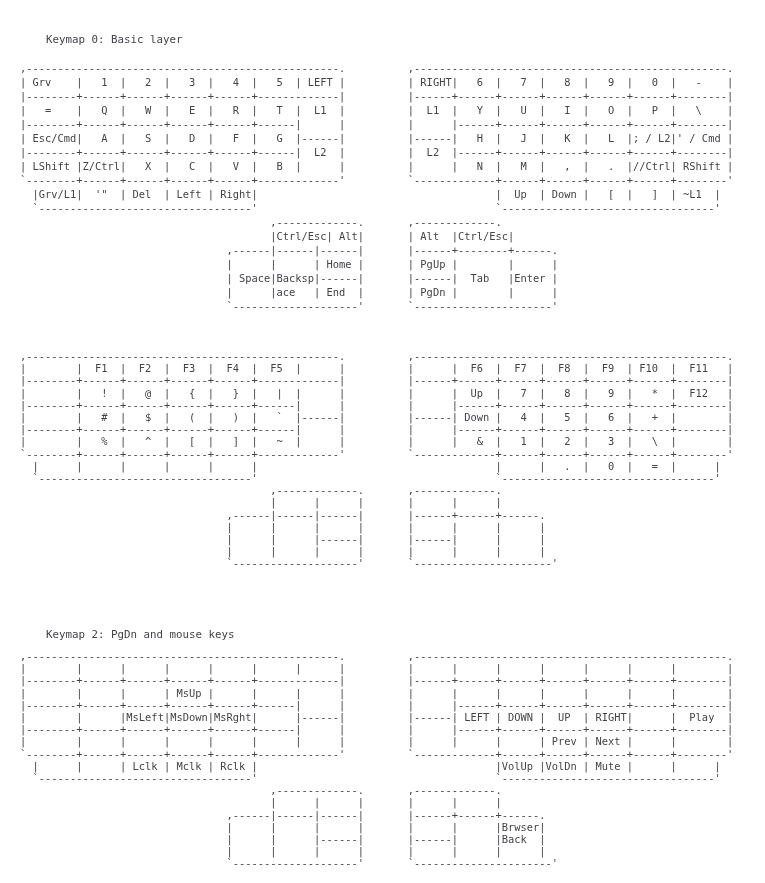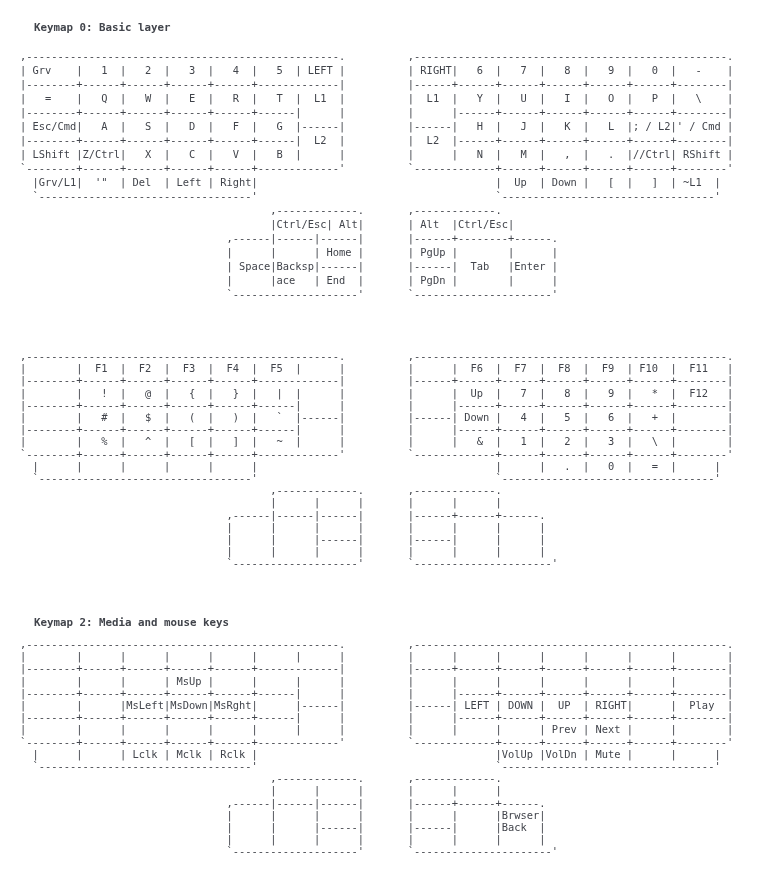--- a/index.html
+++ b/index.html
@@ -10,25 +10,25 @@
     overflow: hidden;
     position: relative;
     font-family: "DejaVu Sans Mono", "Liberation Mono", monospace;
     color: #41444b;
   }
   .keymap-section { position: absolute; left: 20px; }
   #km0 { top: 21px; }
   #km1 { top: 350px; }
   #km2 { top: 616px; }
   .km-title {
-    margin: 0;
+    margin: 12px;
     font-size: 10.8px;
     line-height: 13px;
     white-space: pre;
-    font-weight: bold;
+    font-weight: normal;
     padding-left: 14px;
   }
   #km0 .km-title, #km1 .km-title { margin-bottom: 15px; }
   #km2 .km-title { margin-bottom: 9px; }
   .km-art {
     margin: 0;
     font-size: 10.4px;
     white-space: pre;
   }
   #km0 .km-art { line-height: 14px; }
@@ -76,21 +76,21 @@
                                         ,-------------.       ,-------------.
                                         |      |      |       |      |      |
                                  ,------|------|------|       |------+------+------.
                                  |      |      |      |       |      |      |      |
                                  |      |      |------|       |------|      |      |
                                  |      |      |      |       |      |      |      |
                                  `--------------------'       `----------------------'</pre>
   </section>
 
   <section id="km2" class="keymap-section">
-    <pre class="km-title">Keymap 2: Media and mouse keys</pre>
+    <pre class="km-title">Keymap 2: PgDn and mouse keys</pre>
     <pre class="km-art">,--------------------------------------------------.          ,--------------------------------------------------.
 |        |      |      |      |      |      |      |          |      |      |      |      |      |      |        |
 |--------+------+------+------+------+-------------|          |------+------+------+------+------+------+--------|
 |        |      |      | MsUp |      |      |      |          |      |      |      |      |      |      |        |
 |--------+------+------+------+------+------|      |          |      |------+------+------+------+------+--------|
 |        |      |MsLeft|MsDown|MsRght|      |------|          |------| LEFT | DOWN |  UP  | RIGHT|      |  Play  |
 |--------+------+------+------+------+------|      |          |      |------+------+------+------+------+--------|
 |        |      |      |      |      |      |      |          |      |      |      | Prev | Next |      |        |
 `--------+------+------+------+------+-------------'          `-------------+------+------+------+------+--------'
   |      |      | Lclk | Mclk | Rclk |                                      |VolUp |VolDn | Mute |      |      |

